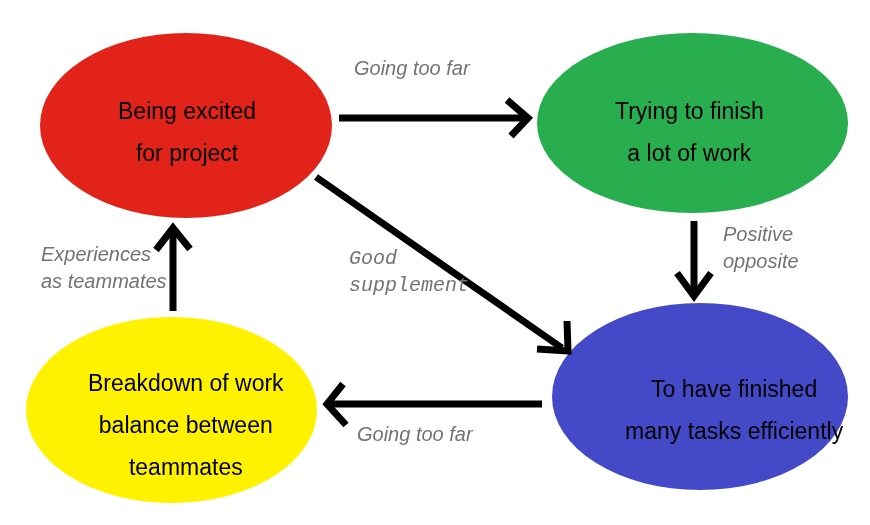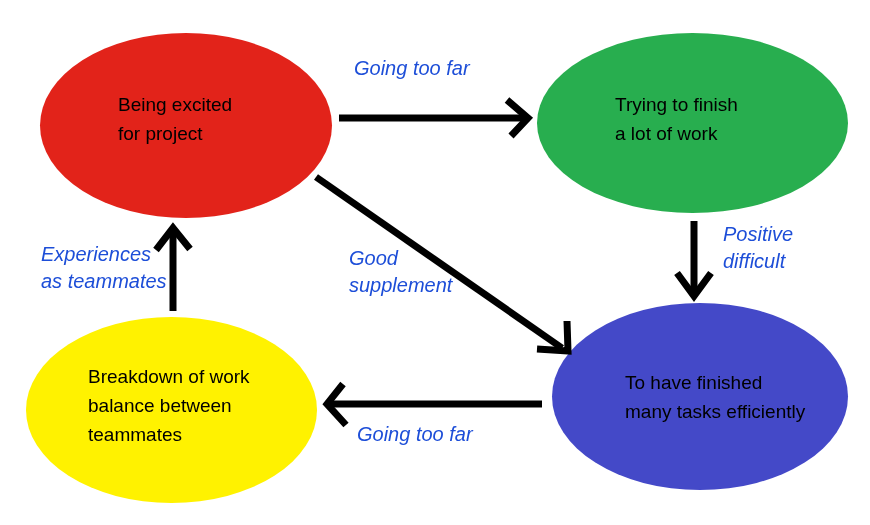--- a/index.html
+++ b/index.html
@@ -15,27 +15,28 @@
     overflow: hidden;
     background: #ffffff;
   }
   .node {
     position: absolute;
     border-radius: 50%;
   }
   .node-text {
     position: absolute;
     color: #000000;
-    font-size: 19px;
-    line-height: 29px;
+    font-size: 23px;
+    line-height: 42px;
     white-space: pre;
+    text-align: center;
   }
   .edge-label {
     position: absolute;
-    color: #1d4ed8;
+    color: #737373;
     font-size: 20px;
     line-height: 27px;
     font-style: italic;
     white-space: pre;
   }
   #arrows {
     position: absolute;
     left: 0;
     top: 0;
     width: 870px;
@@ -94,23 +95,23 @@
     </g>
     <g>
       <line x1="173" y1="311" x2="173" y2="233" stroke="#000000"></line>
       <polyline points="156,250 173,228 190,249" stroke="#000000"></polyline>
     </g>
   </svg>
 
   <div class="edge-label" style="left:354px; top:55px;">Going too far</div>
 
   <div class="edge-label" style="left:723px; top:221px;">Positive
-difficult</div>
+opposite</div>
 
-  <div class="edge-label" style="left:349px; top:245px;">Good
+  <div class="edge-label" style="left:349px; top:245px;font-family:Liberation Mono, monospace;">Good
 supplement</div>
 
   <div class="edge-label" style="left:357px; top:421px;">Going too far</div>
 
   <div class="edge-label" style="left:41px; top:241px;">Experiences
 as teammates</div>
 
 </div>
 
 </body></html>

